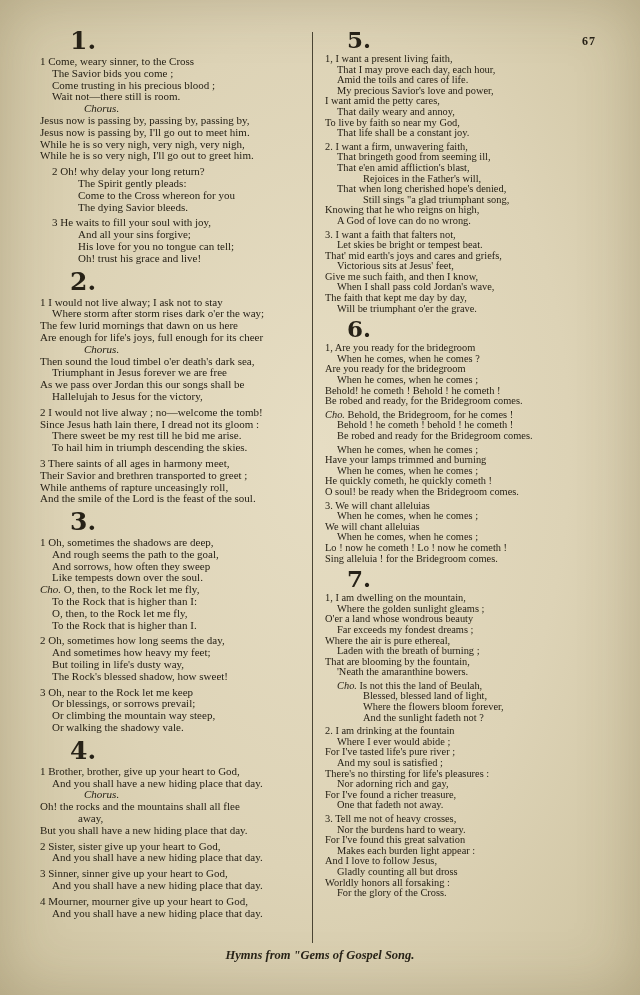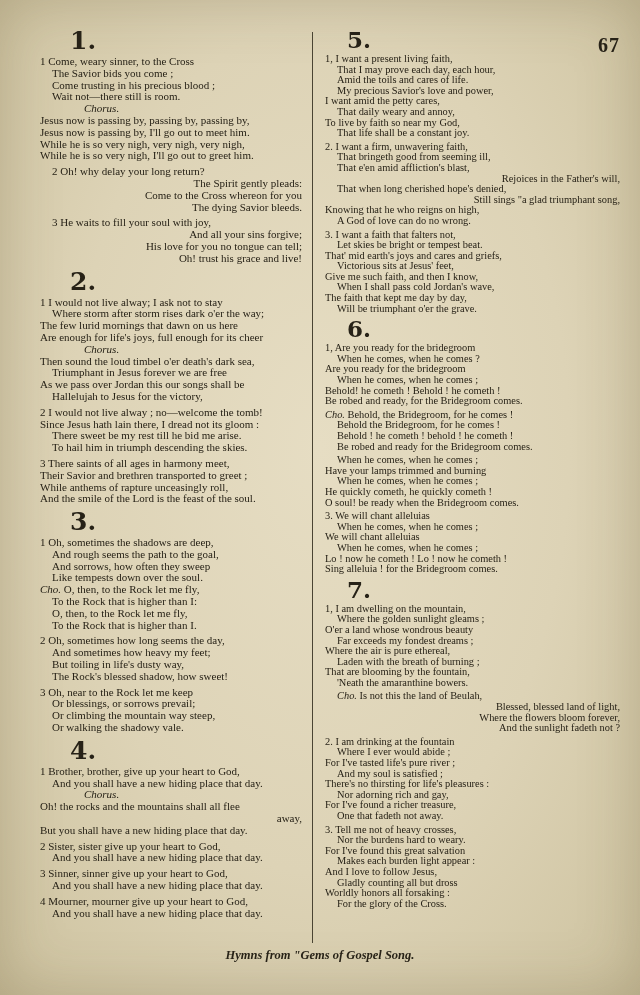--- a/index.html
+++ b/index.html
@@ -13,22 +13,22 @@
     height: 995px;
     overflow: hidden;
     background: radial-gradient(ellipse at 50% 45%, #e6ddc3 0%, #ddd3b6 55%, #cdc29f 100%);
     box-shadow: inset 0 0 60px rgba(90, 75, 40, 0.25);
     color: #272217;
     font-family: "Liberation Serif", "DejaVu Serif", serif;
   }
   .pageno {
     position: absolute;
     top: 34px;
-    right: 20px;
-    font-size: 20px;
+    right: 44px;
+    font-size: 12px;
     font-weight: bold;
     letter-spacing: 1px;
   }
   .cols {
     position: absolute;
     top: 26px;
     left: 40px;
     right: 20px;
     bottom: 52px;
     display: flex;
@@ -58,21 +58,21 @@
   .line {
     font-size: 11px;
     line-height: 11.8px;
     white-space: nowrap;
   }
   .col-right .line {
     font-size: 10.4px;
     line-height: 10.6px;
   }
   .i1 { margin-left: 12px; }
-  .i2 { margin-left: 38px; text-align: right; }
+  .i2 { margin-left: 38px; }
   .i3 { margin-left: 44px; }
   .it { font-style: italic; }
   .line i { font-style: italic; }
   .footer {
     position: absolute;
     left: 0;
     right: 0;
     bottom: 32px;
     text-align: center;
     font-style: italic;
@@ -217,21 +217,20 @@
         <div class="stanza">
           <div class="line i0">1, Are you ready for the bridegroom</div>
           <div class="line i1">When he comes, when he comes ?</div>
           <div class="line i0">Are you ready for the bridegroom</div>
           <div class="line i1">When he comes, when he comes ;</div>
           <div class="line i0">Behold! he cometh ! Behold ! he cometh !</div>
           <div class="line i0">Be robed and ready, for the Bridegroom comes.</div>
         </div>
         <div class="stanza">
           <div class="line i0"><i>Cho. </i>Behold, the Bridegroom, for he comes !</div>
-          <div class="line i1">Behold the Bridegroom, for he comes !</div>
           <div class="line i1">Behold ! he cometh ! behold ! he cometh !</div>
           <div class="line i1">Be robed and ready for the Bridegroom comes.</div>
         </div>
         <div class="stanza">
           <div class="line i1">When he comes, when he comes ;</div>
           <div class="line i0">Have your lamps trimmed and burning</div>
           <div class="line i1">When he comes, when he comes ;</div>
           <div class="line i0">He quickly cometh, he quickly cometh !</div>
           <div class="line i0">O soul! be ready when the Bridegroom comes.</div>
         </div>

